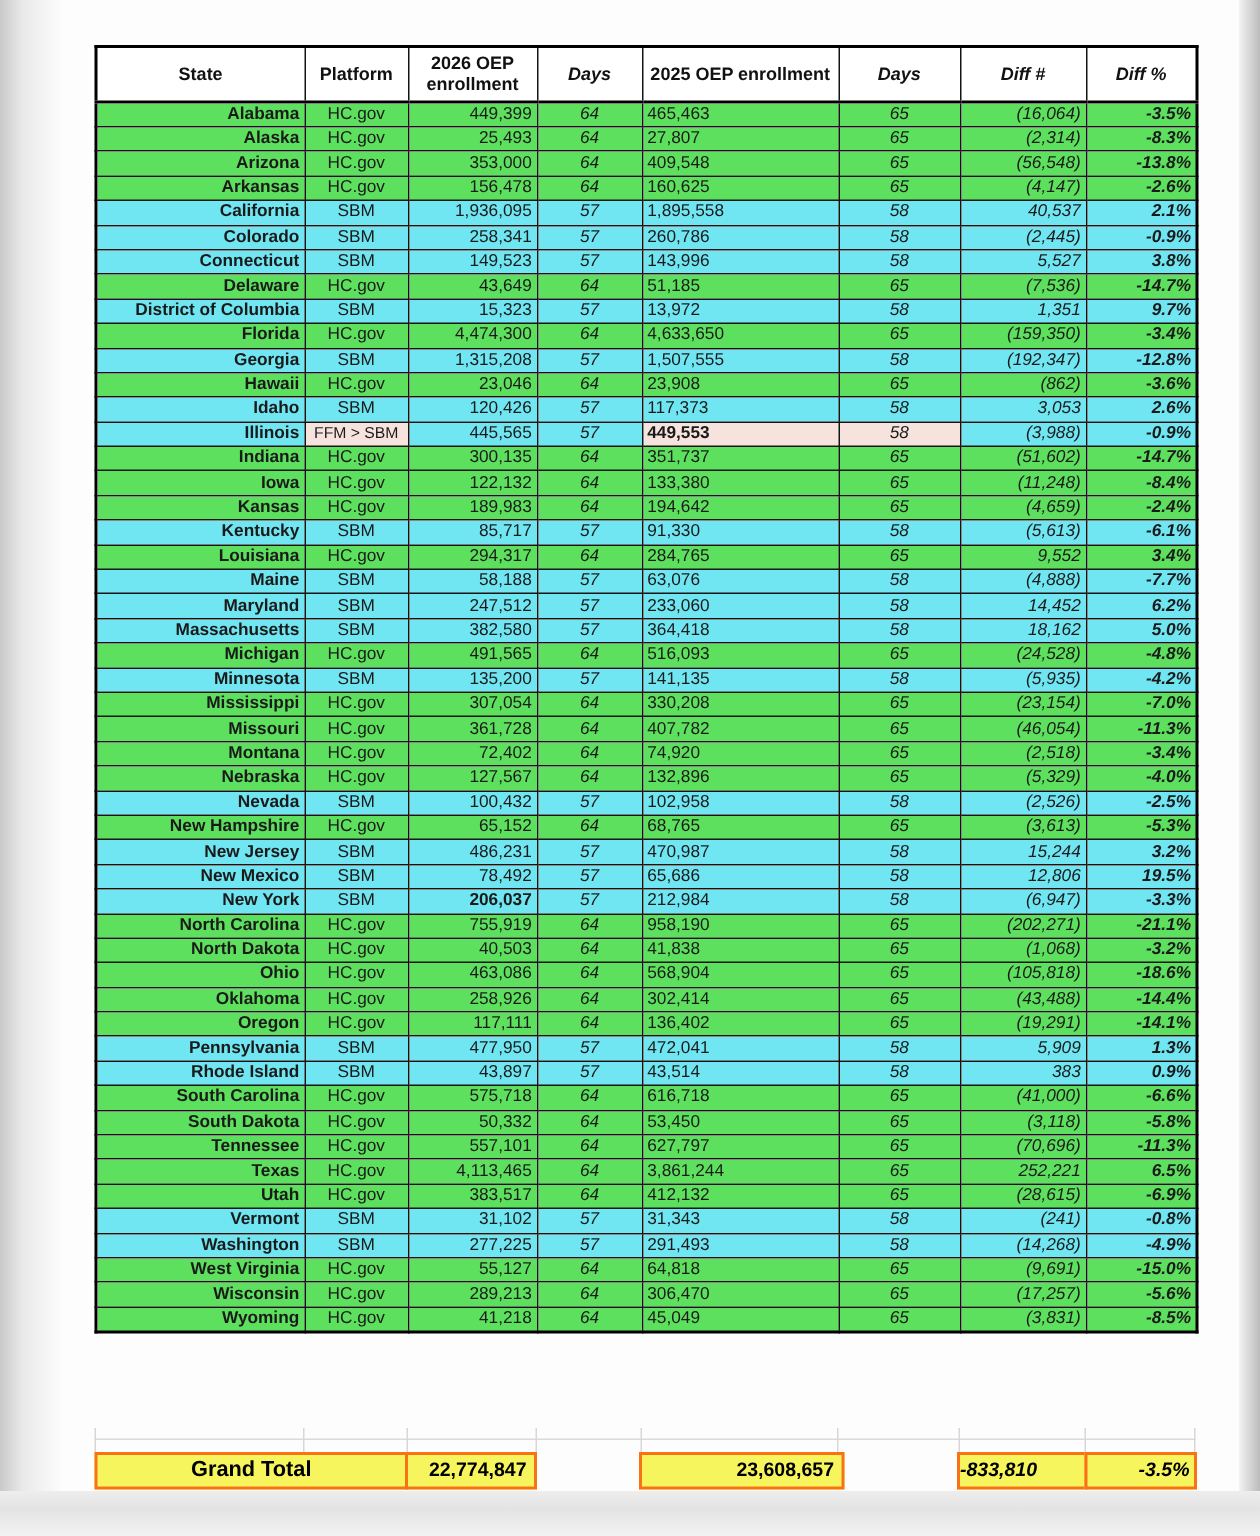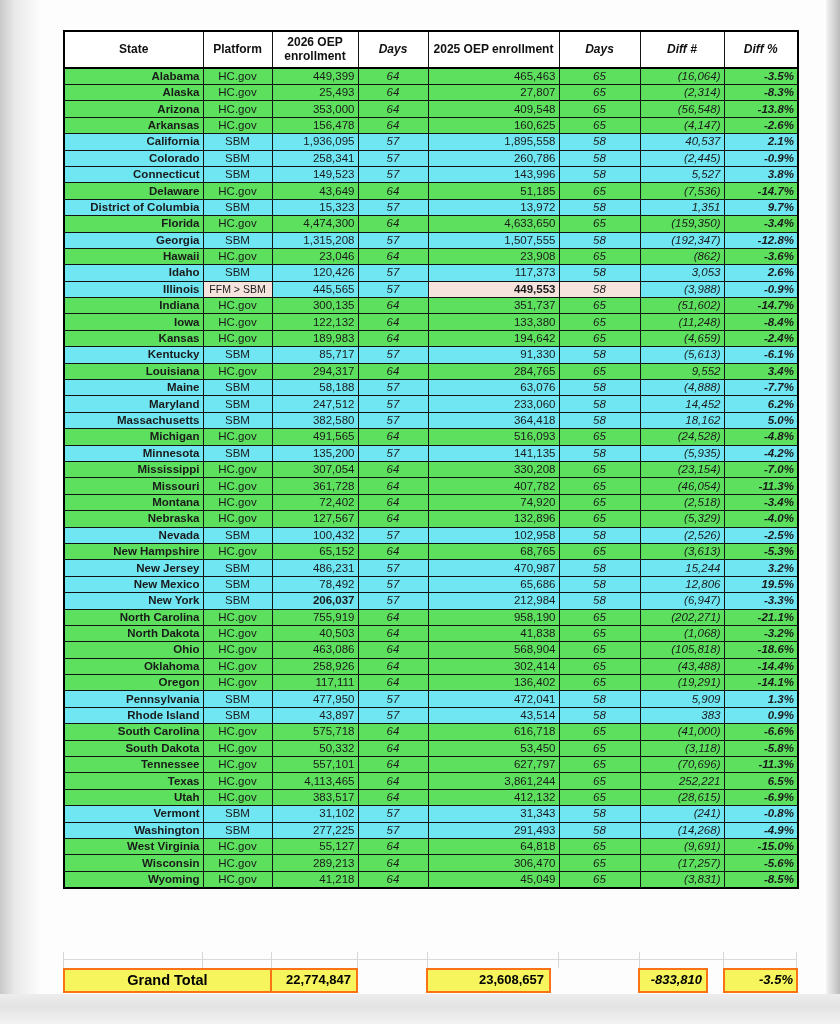--- a/index.html
+++ b/index.html
@@ -42,37 +42,37 @@
   tr.transition td.c-e25,
   tr.transition td.c-d25{background:var(--pink,#f6e3dd);}
   tr.transition td.c-e25{font-weight:bold;}
   tr.transition td.c-platform{font-size:10.5px;padding:0 1px;}
   tr.bold-2026 td.c-e26{font-weight:bold;}
 
   .c-state{text-align:right;font-weight:bold;font-size:12px;padding-right:4px;color:#0d1a0d;}
   .c-platform{text-align:center;font-size:11px;color:#233023;}
   .c-e26{text-align:right;padding-right:4px;}
   .c-d26,.c-d25{text-align:center;font-style:italic;color:#263026;}
-  .c-e25{text-align:right;padding-right:9px;}
+  .c-e25{padding-right:9px;}
   .c-diff{text-align:right;font-style:italic;padding-right:4px;}
   .c-pct{text-align:right;font-style:italic;font-weight:bold;padding-right:3px;}
 
   .gap-grid{position:absolute;left:63px;top:952px;width:734px;height:16px;}
   .gap-grid .vline{position:absolute;top:0;width:1px;height:16px;background:#d7d7d7;}
   .gap-grid .hline{position:absolute;left:0;right:0;top:7px;height:1px;background:#dadada;}
 
   .total-cell{
     position:absolute;top:968px;height:25px;box-sizing:border-box;
     background:var(--yellow,#f6f55e);border:2px solid #f97316;
     font-weight:bold;color:#000;line-height:20px;font-size:13px;
   }
   .t-label{left:63px;width:209px;text-align:center;font-size:14.5px;}
   .t-e26{left:270px;width:88px;text-align:right;padding-right:5px;}
-  .t-e25{left:426px;width:125px;text-align:right;padding-right:5px;}
-  .t-diff{left:638px;width:70px;text-align:right;padding-right:4px;font-style:italic;}
+  .t-e25{left:426px;width:137px;text-align:right;padding-right:5px;}
+  .t-diff{left:638px;width:87px;padding-right:4px;font-style:italic;}
   .t-pct{left:723px;width:75px;text-align:right;padding-right:3px;font-style:italic;}
 </style>
 </head>
 <body>
 
 <div class="photo">
   <div class="edge-left"></div>
   <div class="edge-right"></div>
   <div class="edge-bottom"></div>
 

